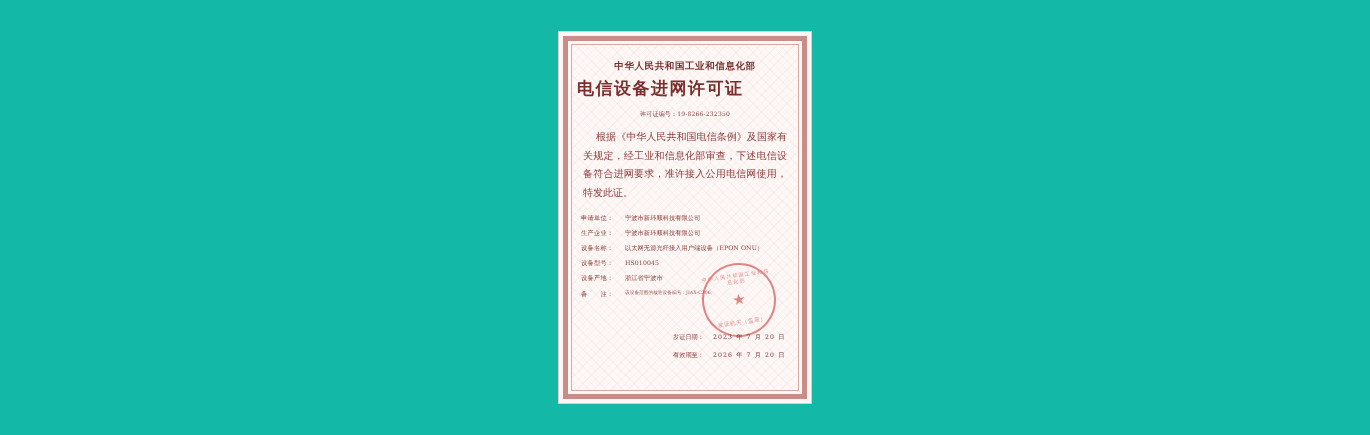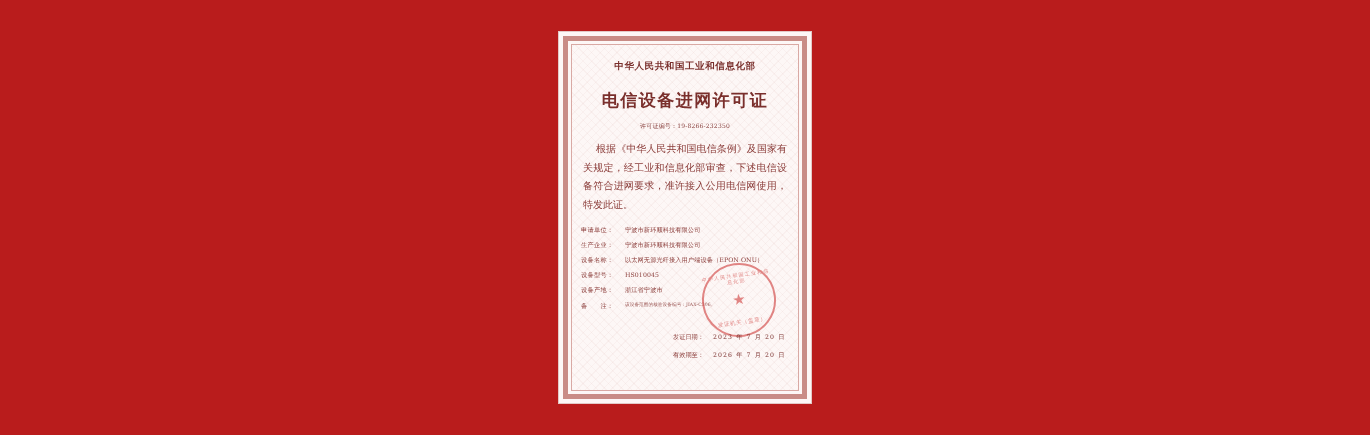--- a/index.html
+++ b/index.html
@@ -7,21 +7,21 @@
     padding: 0;
     width: 1370px;
     height: 435px;
     background: #ffffff;
     font-family: "Liberation Serif", serif;
   }
   #stage {
     position: relative;
     width: 1370px;
     height: 435px;
-    background: #b91c1c;
+    background: #14b8a6;
     overflow: hidden;
   }
 
   
   .cert {
     position: absolute;
     left: 558px;
     top: 31px;
     width: 254px;
     height: 373px;
@@ -86,25 +86,25 @@
   .title-small {
     text-align: center;
     font-size: 9.5px;
     letter-spacing: 0.6px;
     color: #7a2f2c;
     margin-top: 12px;
     font-family: "DejaVu Serif", serif;
     font-weight: 600;
   }
   .title-large {
-    text-align: center;
+    text-align: left;
     font-size: 17px;
     letter-spacing: 1.5px;
     color: #7a2f2c;
-    margin-top: 16px;
+    margin-top: 4px;
     font-weight: 700;
     font-family: "DejaVu Serif", serif;
   }
   .cert-no {
     text-align: center;
     font-size: 6px;
     color: #8a4340;
     margin-top: 10px;
     letter-spacing: 0.2px;
     font-family: "DejaVu Serif", serif;

